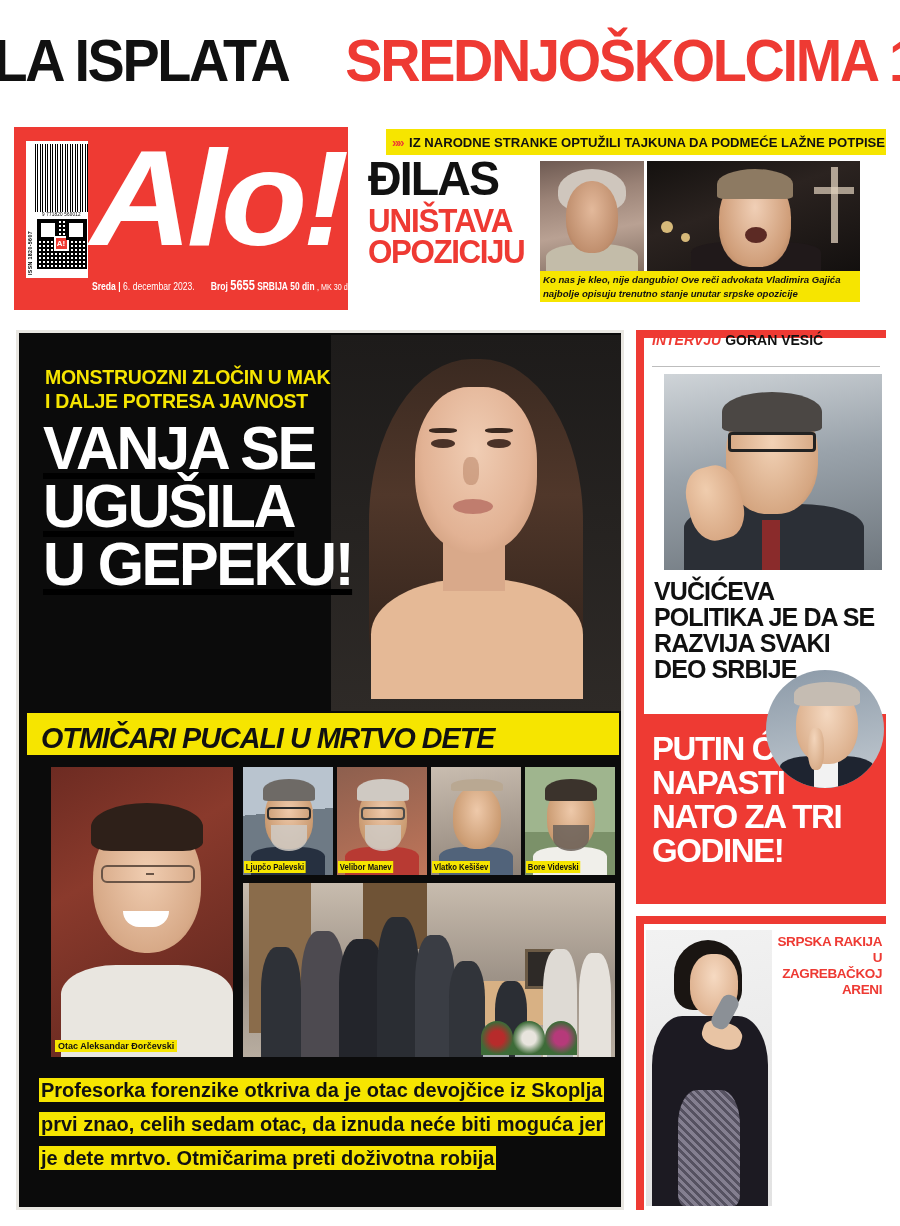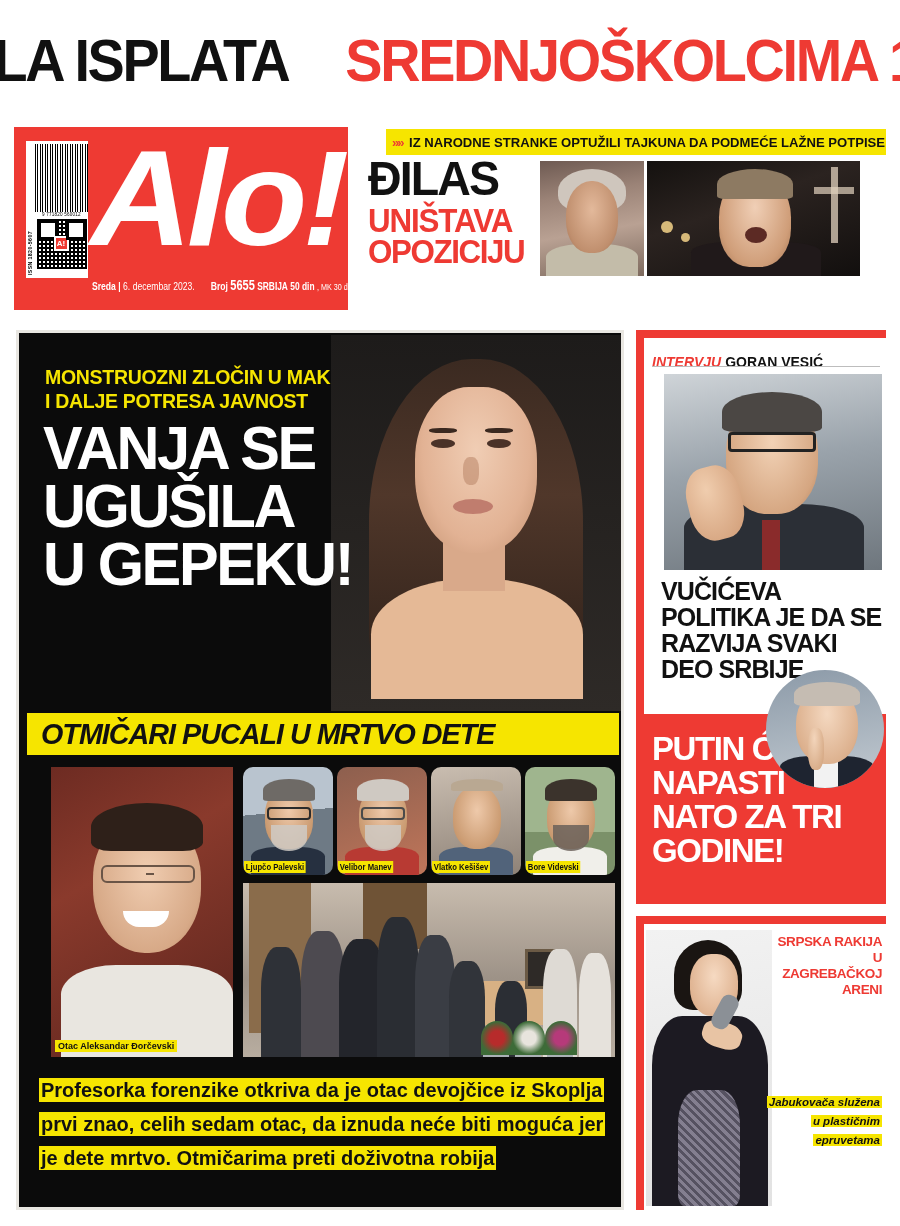--- a/index.html
+++ b/index.html
@@ -136,21 +136,21 @@
 
   
   .main-story{
     position:absolute; left:16px; top:330px; width:608px; height:880px;
     background:#0b0b0b; border:3px solid #e9e7e2;
   }
   .ms-kicker{
     position:absolute; left:26px; top:32px; width:470px;
     color:#f6e500; font-size:19.5px; font-weight:bold; line-height:24px; letter-spacing:-.3px;
   }
-  .ms-head{ position:absolute; left:24px; top:86px; width:400px; z-index:3; }
+  .ms-head{ position:absolute; left:24px; top:86px; width:400px; z-index:3;text-decoration:underline; }
   .ms-head div{
     color:#fff; font-weight:bold; font-size:62px; line-height:58px; letter-spacing:-2.5px;
     transform:scaleX(.96); transform-origin:left;
   }
   .girl{
     position:absolute; right:0; top:2px; width:290px; height:376px; overflow:hidden; z-index:1;
   }
   .girl-bg{ position:absolute; inset:0; background:linear-gradient(180deg,#1d1b1a,#2e2a27); }
   .girl-hair{
     position:absolute; left:38px; top:24px; width:214px; height:340px;
@@ -168,21 +168,21 @@
   .eyeL{ left:100px; top:104px; }
   .eyeR{ left:156px; top:104px; }
   .brow{ position:absolute; width:28px;height:5px;border-radius:40%;background:#3a281f; }
   .browL{ left:98px; top:93px; }
   .browR{ left:154px; top:93px; }
   .nose{ position:absolute; left:132px; top:122px; width:16px;height:28px;border-radius:40%;background:rgba(180,125,95,.5); }
   .lips{ position:absolute; left:122px; top:164px; width:40px;height:15px;border-radius:50%;background:#c07d6e; }
 
   .ms-yellowbar{
     position:absolute; left:8px; top:380px; width:592px; height:42px;
-    background:#f6e500; display:flex; align-items:center; padding-left:14px;
+    background:#f6e500; display:flex; align-items:flex-end; padding-left:14px;
   }
   .ms-yellowbar span{
     font-size:29px; font-weight:bold; font-style:italic; color:#111;
     letter-spacing:-1px; white-space:nowrap; transform:scaleX(.99); transform-origin:left;
   }
 
   
   .pgrid{ position:absolute; left:10px; top:434px; width:588px; height:290px; }
   .father{
     position:absolute; left:22px; top:0; width:182px; height:290px;
@@ -192,21 +192,21 @@
     position:absolute; left:42px; top:52px; width:108px; height:134px;
     background:radial-gradient(ellipse at 50% 40%,#f0cdb1,#d7a987 70%,#b2805f);
     border-radius:44% 44% 48% 48%;
   }
   .f-hair{ position:absolute; left:40px; top:36px; width:112px; height:48px; border-radius:50% 50% 18% 18%; background:#2e2019; }
   .f-glass{ position:absolute; left:50px; top:98px; width:94px; height:18px; border:2px solid #6a5547; border-radius:6px; }
   .f-glass:after{ content:""; position:absolute; left:43px; top:6px; width:8px;height:2px;background:#6a5547; }
   .f-smile{ position:absolute; left:72px; top:144px; width:46px;height:16px; border-radius:0 0 40px 40px; background:#fff; }
   .f-shirt{ position:absolute; left:10px; bottom:0; width:172px; height:92px; background:#e9e6e0; border-radius:32% 32% 0 0; }
 
-  .sus{ position:absolute; top:0; width:90px; height:108px; overflow:hidden;border-radius:10px; }
+  .sus{ position:absolute; top:0; width:90px; height:108px; overflow:hidden; }
   .s1{ left:214px; background:linear-gradient(175deg,#b9c4cf 0 42%,#6e7a85 42% 100%); }
   .s2{ left:308px; background:linear-gradient(160deg,#8d5f4e,#c0765a); }
   .s3{ left:402px; background:linear-gradient(170deg,#c9bdb0,#8e8277); }
   .s4{ left:496px; background:linear-gradient(180deg,#9fb58e 0 60%,#7b9169 60% 100%); }
   .sface{ position:absolute; left:22px; top:20px; width:48px; height:62px; border-radius:44%;
     background:radial-gradient(ellipse at 50% 38%,#eec9aa,#c9996f 75%,#a5744f); }
   .shair{ position:absolute; left:20px; top:12px; width:52px; height:22px; border-radius:50% 50% 10% 10%; }
   .sbeard{ position:absolute; left:28px; top:58px; width:36px; height:26px; border-radius:0 0 50% 50%; background:#cfcac4; opacity:.85; }
   .sglass{ position:absolute; left:24px; top:40px; width:44px; height:13px; border:2px solid #2b2b2b; border-radius:4px; }
   .sbody{ position:absolute; left:8px; bottom:0; width:74px; height:28px; border-radius:34% 34% 0 0; }
@@ -241,42 +241,42 @@
     box-decoration-break:clone; -webkit-box-decoration-break:clone;
   }
   .ms-sub p{ margin-bottom:4px; }
 
   
   .side{ position:absolute; left:636px; top:330px; width:250px; height:880px; }
 
   .s-card1{ position:absolute; left:0; top:0; width:250px; height:8px; background:#ee3a33; }
   .s-redleft{ position:absolute; left:0; top:0; width:8px; height:384px; background:#ee3a33; }
   .interv{
-    position:absolute; left:16px; top:24px; width:230px; font-size:14px; font-weight:bold;
+    position:absolute; left:16px; top:2px; width:230px; font-size:14px; font-weight:bold;
     white-space:nowrap;
   }
   .interv .i1{ color:#ee3a33; font-style:italic; }
   .interv .i2{ color:#111; }
   .s-rule{ position:absolute; left:16px; top:36px; width:228px; height:1px; background:#bdbdbd; }
   .vesic-photo{
     position:absolute; left:28px; top:44px; width:218px; height:196px; overflow:hidden;
     background:linear-gradient(170deg,#cfd4d8 0%,#9aa3ab 45%,#6e767d 100%);
   }
   .v-face{ position:absolute; left:62px; top:28px; width:92px; height:112px; border-radius:44%;
     background:radial-gradient(ellipse at 50% 36%,#f2d2b6,#d5a681 72%,#ad7c58); }
   .v-hair{ position:absolute; left:58px; top:18px; width:100px; height:40px; border-radius:50% 50% 12% 12%; background:#4b4744; }
   .v-glass{ position:absolute; left:64px; top:58px; width:88px; height:20px; border:3px solid #222; border-radius:4px; }
   .v-suit{ position:absolute; left:20px; bottom:0; width:180px; height:66px; background:#2b2f36; border-radius:36% 36% 0 0; }
   .v-tie{ position:absolute; left:98px; bottom:0; width:18px; height:50px; background:#8a2b2b; }
   .v-hand{ position:absolute; left:24px; top:92px; width:54px; height:74px; border-radius:40%;
     background:radial-gradient(ellipse at 40% 30%,#f0cdae,#cf9a74); transform:rotate(-14deg); }
 
   .vucic-head{
     position:absolute; left:18px; top:248px; width:228px;
-    font-size:25px; font-weight:bold; color:#111; line-height:26px; letter-spacing:-.9px;margin-left:7px;
+    font-size:25px; font-weight:bold; color:#111; line-height:26px; letter-spacing:-.9px;
   }
   .putin-block{
     position:absolute; left:0; top:384px; width:250px; height:190px; background:#ee3a33;
   }
   .putin-head{
     position:absolute; left:16px; top:18px; width:222px;
     color:#fff; font-size:33px; font-weight:bold; line-height:34px; letter-spacing:-1.4px;
     z-index:2;
   }
   .putin-photo{
@@ -387,20 +387,21 @@
       <div class="cross-b"></div>
       <div class="cross-b2"></div>
       <div class="bokeh" style="left:14px;top:60px;"></div>
       <div class="bokeh" style="left:34px;top:72px;width:9px;height:9px;"></div>
       <div class="jacket-b"></div>
       <div class="face-b"></div>
       <div class="hair-b"></div>
       <div class="mouth-b"></div>
     </div>
 
+    <div class="dj-caption">Ko nas je kleo, nije dangubio! Ove reči advokata Vladimira Gajića najbolje opisuju trenutno stanje unutar srpske opozicije</div>
   </div>
 </div>
 
 <div class="main-story">
 
   <div class="ms-kicker">
     <div>MONSTRUOZNI ZLOČIN U MAKEDONIJI</div>
     <div>I DALJE POTRESA JAVNOST</div>
   </div>
 
@@ -548,19 +549,14 @@
       <div class="pr-arm"></div>
       <div class="pr-mic"></div>
     </div>
 
     <div class="rk-kicker">
       <div>SRPSKA RAKIJA U</div>
       <div>ZAGREBAČKOJ ARENI</div>
     </div>
 
 
-    <div class="rk-caption">
-      <span>Jabukovača služena</span><br>
-      <span>u plastičnim</span><br>
-      <span>epruvetama</span>
-    </div>
   </div>
 </div>
 
 </body></html>

